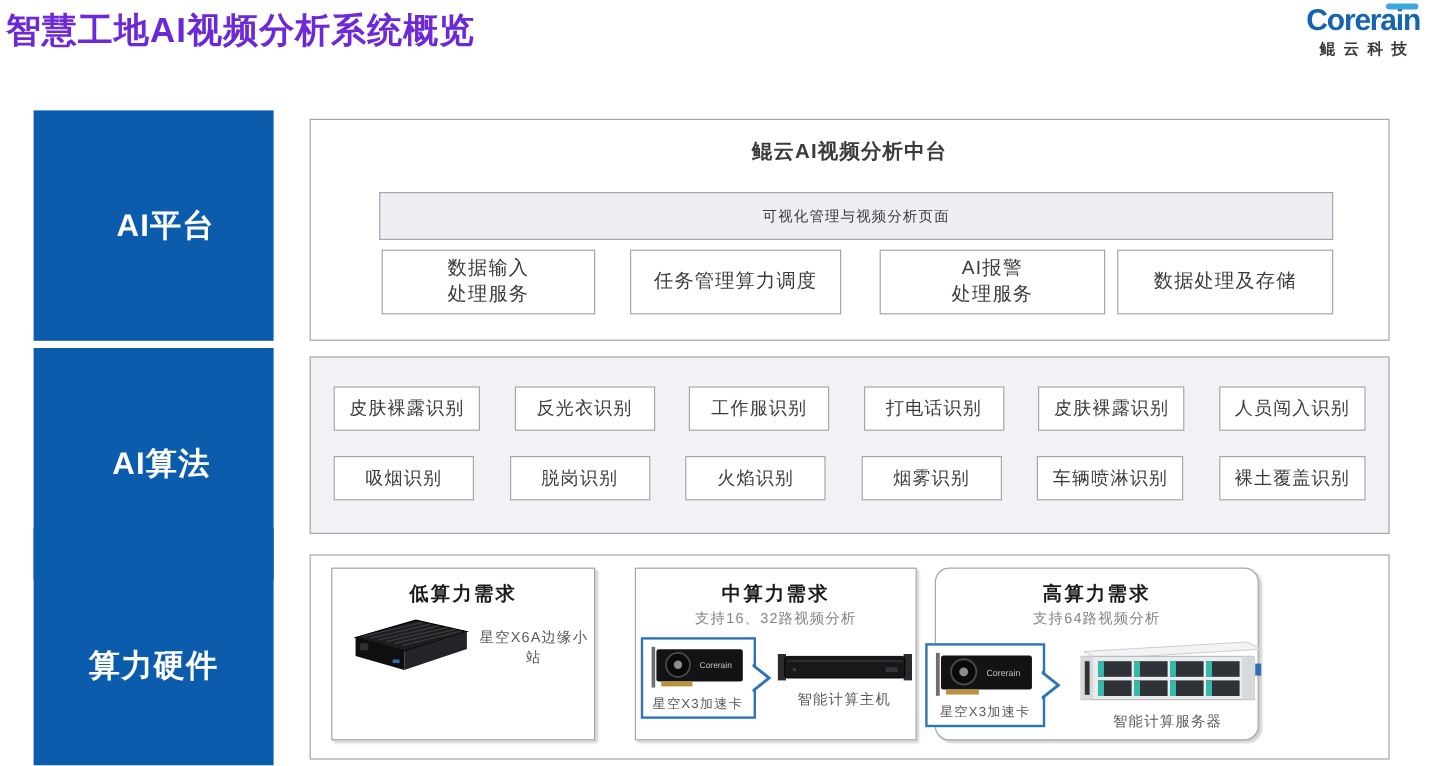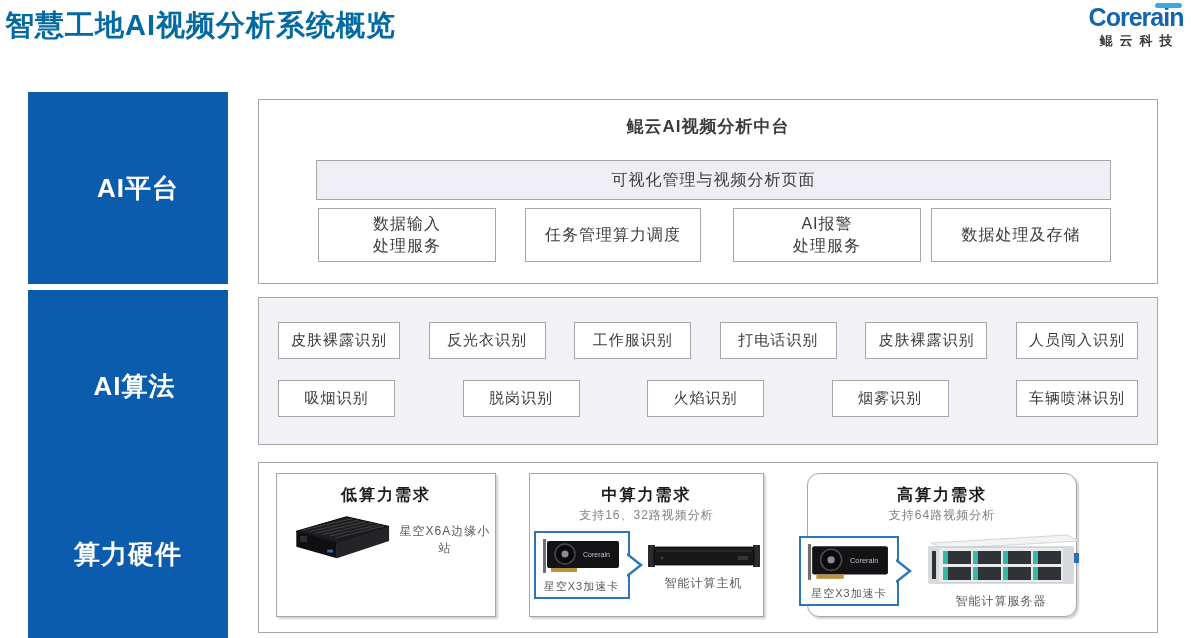--- a/index.html
+++ b/index.html
@@ -5,21 +5,21 @@
   * { margin:0; padding:0; box-sizing:border-box; }
   html,body { background:#fff; }
   .page {
     position:relative; width:1191px; height:638px; background:#ffffff;
     font-family:"Liberation Sans","DejaVu Sans",sans-serif; overflow:hidden;
   }
 
   
   .page-title {
     position:absolute; left:5px; top:6px;
-    font-size:29px; font-weight:bold; color:#0369a1; letter-spacing:1px;
+    font-size:29px; font-weight:bold; color:#6d28d9; letter-spacing:1px;
   }
   .logo { position:absolute; top:5px; right:7px; width:96px; text-align:center; }
   .logo-brand {
     position:relative; display:inline-block;
     font-size:25px; font-weight:bold; color:#1464b0; letter-spacing:-1px; line-height:1.0;
   }
   .logo-accent {
     position:absolute; top:-2px; right:1px; width:27px; height:5px;
     border-radius:3px; background:#3aa8dc;
   }
@@ -46,21 +46,21 @@
 
   
   .platform-title {
     position:absolute; top:15px; left:0; width:100%; text-align:center;
     font-size:17px; font-weight:bold; color:#3b3b3b; letter-spacing:1px;
   }
   .platform-banner {
     position:absolute; left:57px; top:60px; width:795px; height:40px;
     background:#eeeef4; border:1px solid #a6a6a6;
     display:flex; align-items:center; justify-content:center;
-    font-size:16px; color:#3b3b3b; letter-spacing:1px;
+    font-size:12px; color:#3b3b3b; letter-spacing:1px;
   }
   .pbox {
     position:absolute; top:108px; height:54px; background:#fff; border:1px solid #a6a6a6;
     display:flex; flex-direction:column; align-items:center; justify-content:center;
     font-size:16px; color:#3b3b3b; line-height:1.35; text-align:center; letter-spacing:1px;
   }
   .pbox-1 { left:59px;  width:178px; }
   .pbox-2 { left:266px; width:176px; }
   .pbox-3 { left:474px; width:188px; }
   .pbox-4 { left:672px; width:180px; }
@@ -73,21 +73,21 @@
     font-size:15px; color:#3b3b3b; text-align:center; letter-spacing:1px; white-space:nowrap;
   }
 
   
   .hw-card {
     position:absolute; top:10px; height:144px; background:#fff; border:1px solid #a6a6a6;
     box-shadow:2px 2px 2px rgba(0,0,0,0.18);
   }
   .hw-1 { left:17px;  width:220px; }
   .hw-2 { left:270px; width:235px; }
-  .hw-3 { left:548px; width:270px;border-radius:12px; }
+  .hw-3 { left:520px; width:270px;border-radius:12px; }
   .hw-title { margin-top:11px; text-align:center; font-size:16px; font-weight:bold; color:#1a1a1a; letter-spacing:2px; }
   .hw-sub   { margin-top:1px;  text-align:center; font-size:12px; color:#828282; letter-spacing:1px; }
   .hw-caption { text-align:center; font-size:12px; color:#595959; letter-spacing:1px; }
   .hw-center { display:flex; align-items:center; }
   .devices { display:flex; align-items:center; justify-content:center; margin-top:7px; gap:18px; }
   .callout {
     position:relative; border:2px solid #2e75b6; background:#fff;
     display:flex; flex-direction:column; align-items:center; justify-content:space-between;
     padding:5px 2px 3px 2px;
   }
@@ -149,20 +149,21 @@
         <div class="algo-box">打电话识别</div>
         <div class="algo-box">皮肤裸露识别</div>
         <div class="algo-box">人员闯入识别</div>
       </div>
       <div class="algo-row">
         <div class="algo-box">吸烟识别</div>
         <div class="algo-box">脱岗识别</div>
         <div class="algo-box">火焰识别</div>
         <div class="algo-box">烟雾识别</div>
         <div class="algo-box">车辆喷淋识别</div>
+        <div class="algo-box">裸土覆盖识别</div>
       </div>
     </div>
   </div>
 
   <div class="panel panel-3">
 
     <div class="hw-card hw-1">
       <div class="hw-title">低算力需求</div>
       <div class="hw-center" style="margin-top:3px;">
         <svg width="122" height="58" viewBox="0 0 122 58">

